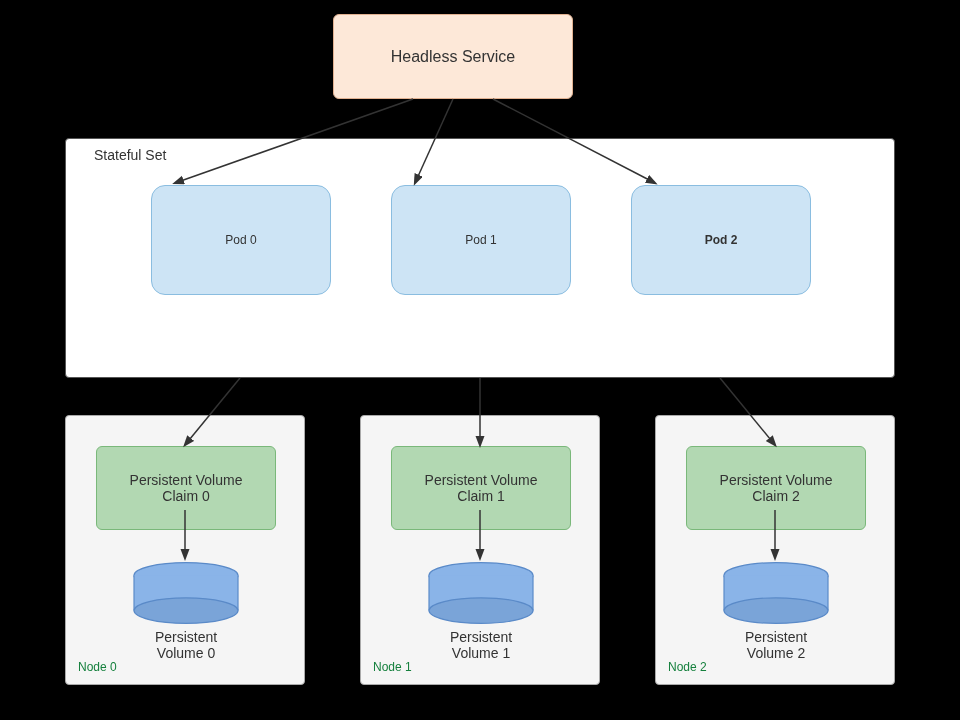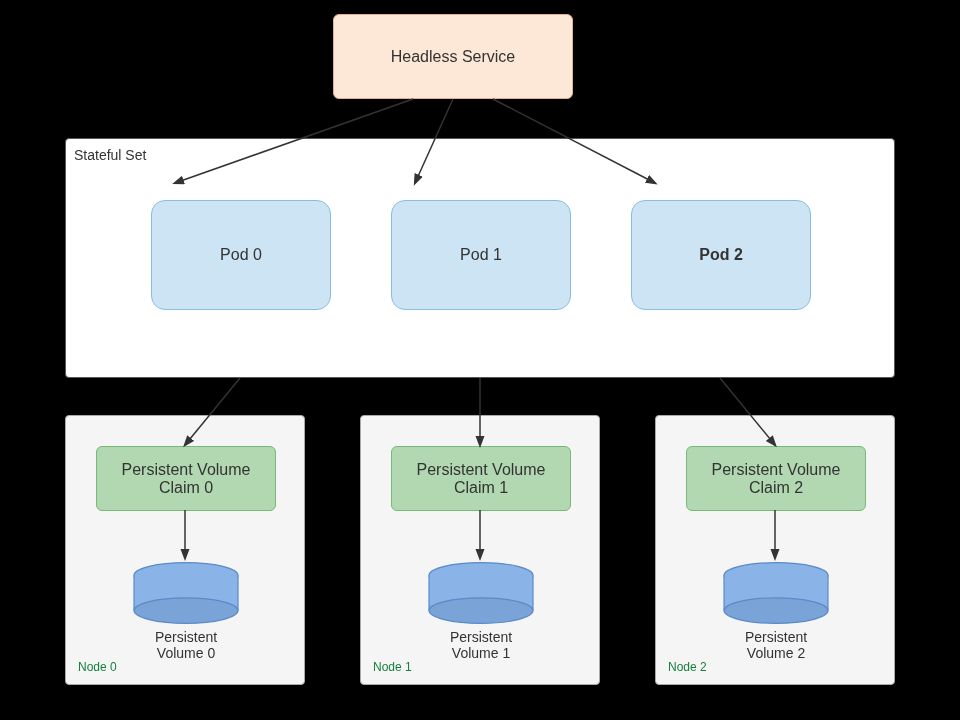--- a/index.html
+++ b/index.html
@@ -41,37 +41,37 @@
       left: 65px;
       width: 830px;
       height: 240px;
       background: #fff;
       border: 1.5px solid #555;
       border-radius: 4px;
     }
     .stateful-set-label {
       position: absolute;
       top: 8px;
-      left: 8px;
+      left: 28px;
       font-size: 14px;
       color: #333;
     }
     
     .pod {
       position: absolute;
-      top: 61px;
+      top: 46px;
       width: 180px;
       height: 110px;
       background: #cde4f5;
       border: 1.5px solid #8abde0;
       border-radius: 14px;
       display: flex;
       align-items: center;
       justify-content: center;
-      font-size: 16px;
+      font-size: 12px;
       color: #333;
     }
     .pod-0 { left: 85px; }
     .pod-1 { left: 325px; }
     .pod-2 { left: 565px; font-weight: bold; }
 
     
     .node-box {
       position: absolute;
       top: 415px;
@@ -91,28 +91,28 @@
       font-size: 12px;
       color: #15803d;
     }
 
     
     .pvc {
       position: absolute;
       top: 30px;
       left: 30px;
       width: 180px;
-      height: 65px;
+      height: 84px;
       background: #b2d8b2;
       border: 1.5px solid #7ab87a;
       border-radius: 6px;
       display: flex;
       align-items: center;
       justify-content: center;
-      font-size: 16px;
+      font-size: 14px;
       color: #333;
       text-align: center;
     }
 
     
     .pv-container {
       position: absolute;
       top: 145px;
       left: 40px;
       width: 160px;

